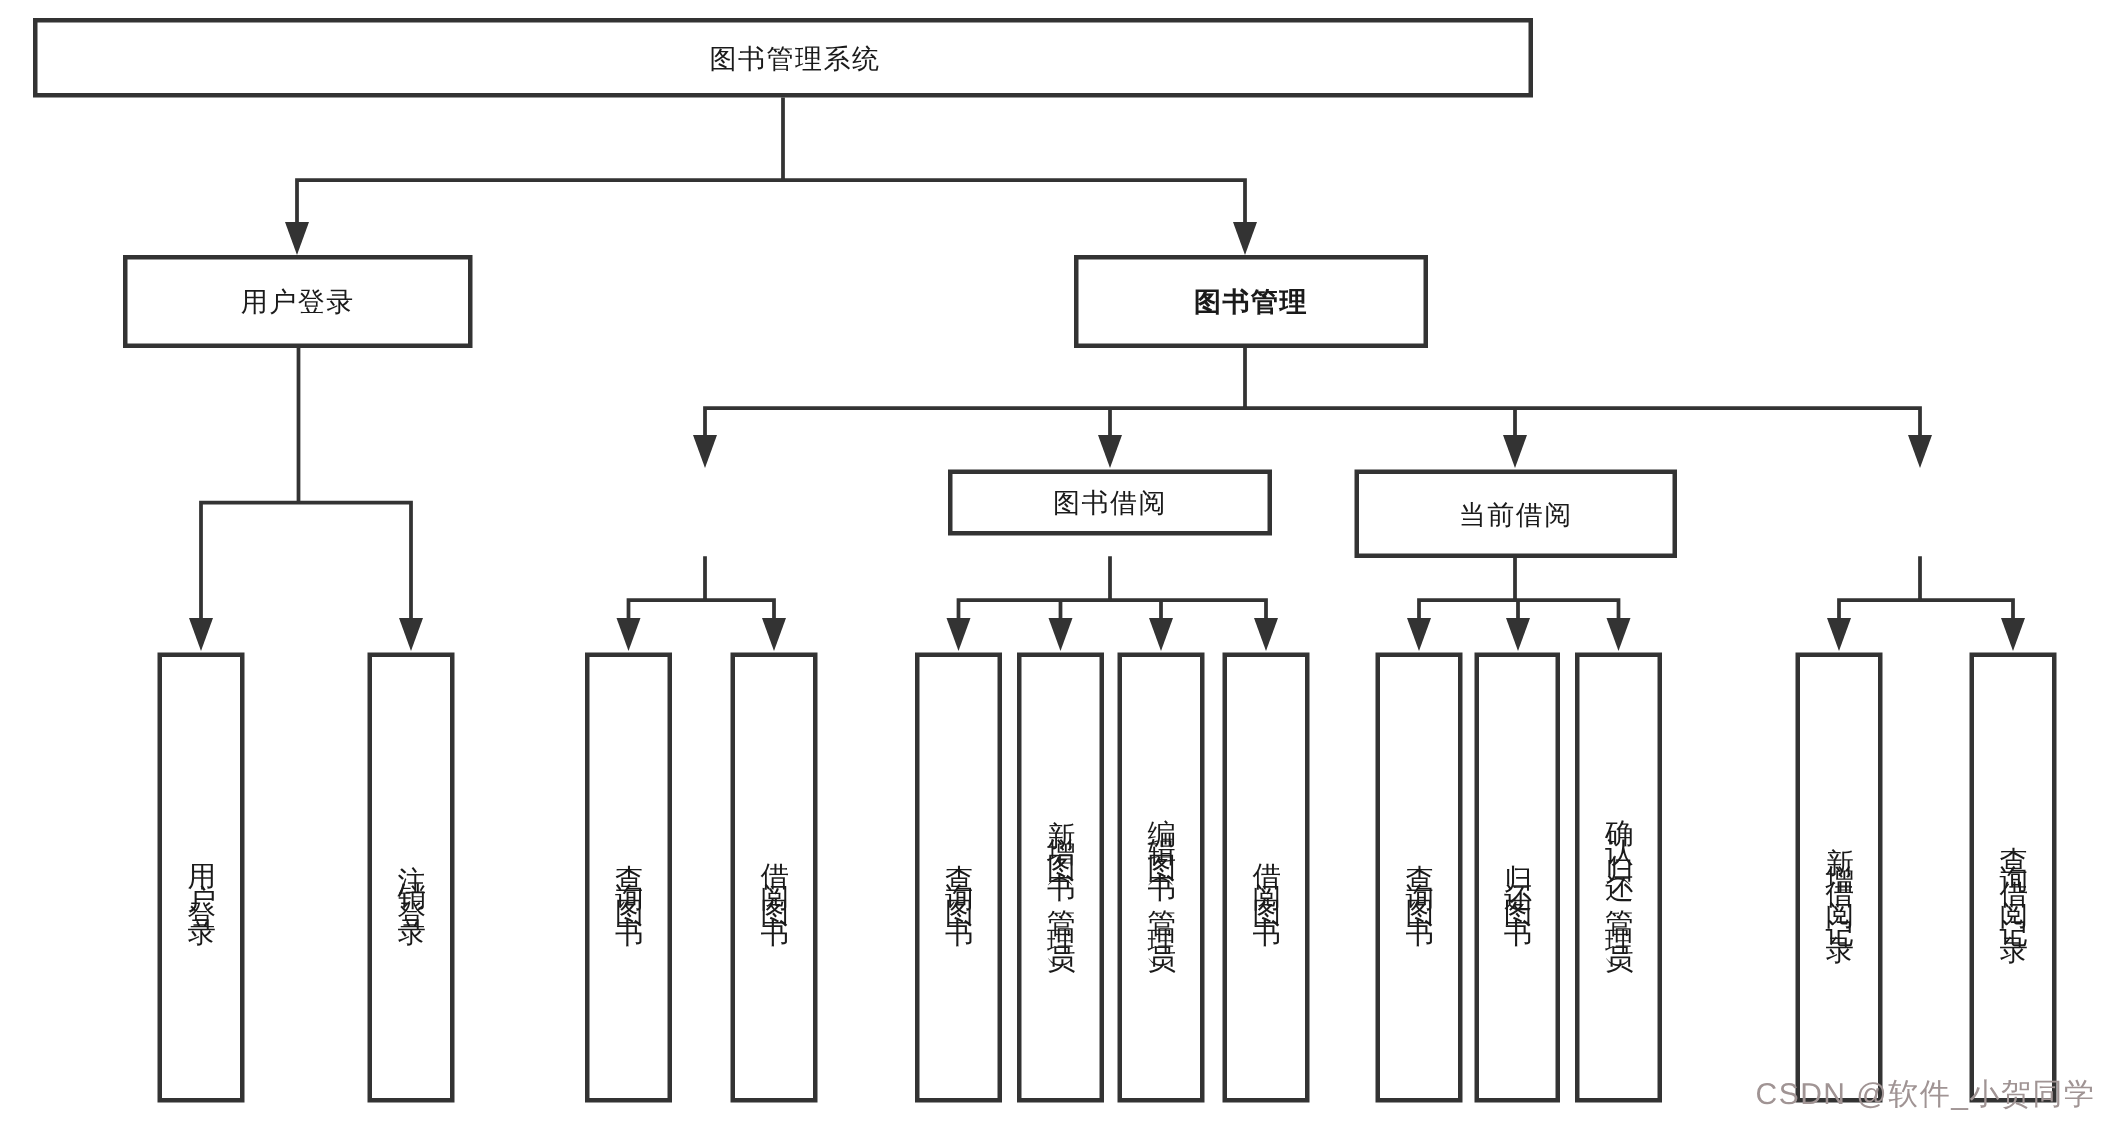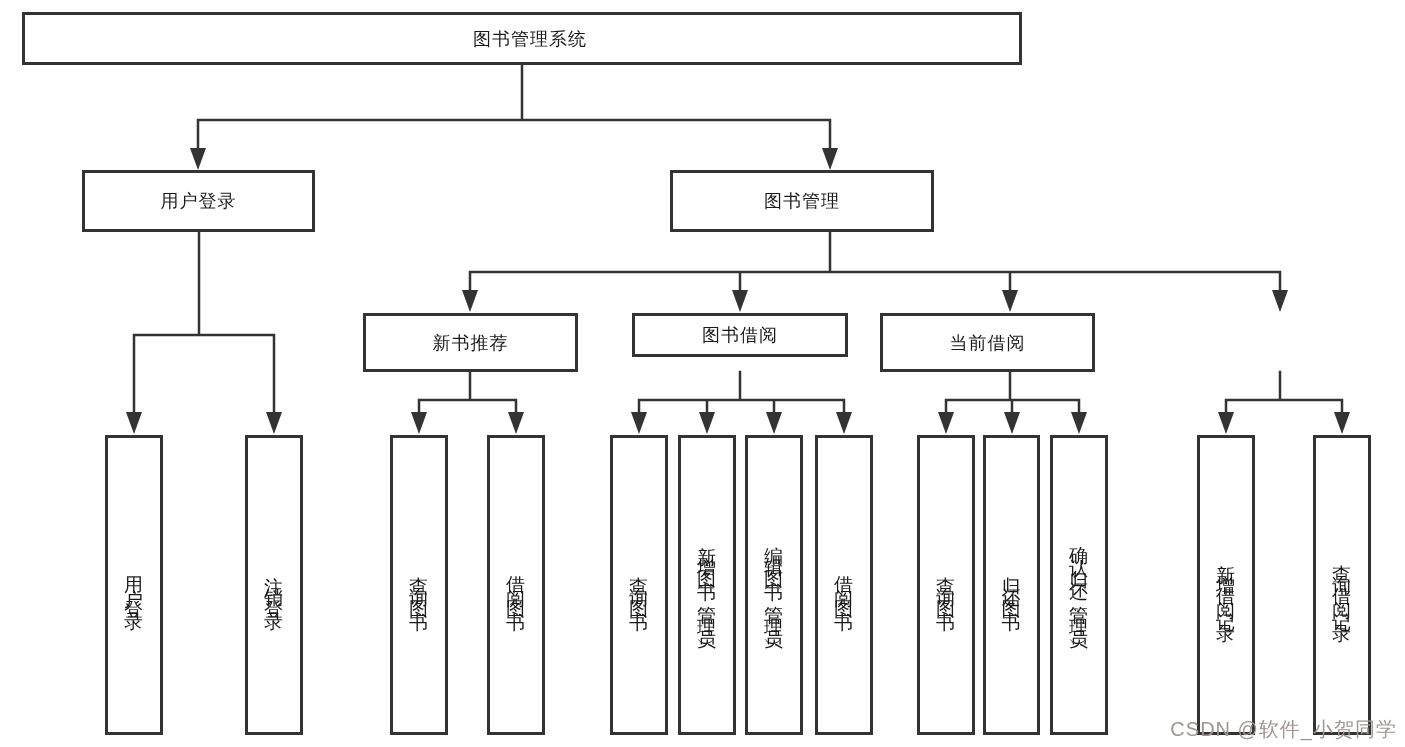--- a/index.html
+++ b/index.html
@@ -104,25 +104,24 @@
       <polygon points="1071,412 1087,412 1079,434"></polygon>
 
       <polygon points="1218,412 1234,412 1226,434"></polygon>
       <polygon points="1334,412 1350,412 1342,434"></polygon>
     </g>
   </svg>
 
   <div class="node hbox" style="left:22px; top:12px; width:1000px; height:53px;padding-left:16px;">图书管理系统</div>
 
   <div class="node hbox" style="left:82px; top:170px; width:233px; height:62px;">用户登录</div>
-  <div class="node hbox" style="left:670px; top:170px; width:264px; height:62px;">图书管理</div>
+  <div class="node hbox" style="left:716px; top:170px; width:236px; height:62px;font-weight:bold;">图书管理</div>
 
-  <div class="node hbox" style="left:363px; top:313px; width:215px; height:59px;">新书推荐</div>
   <div class="node hbox" style="left:632px; top:313px; width:216px; height:44px;">图书借阅</div>
-  <div class="node hbox" style="left:880px; top:313px; width:215px; height:59px;font-family:Liberation Serif, serif;">当前借阅</div>
+  <div class="node hbox" style="left:903px; top:313px; width:215px; height:59px;font-family:Liberation Serif, serif;">当前借阅</div>
 
   <div class="node vbox" style="left:105px; top:435px; width:58px; height:300px;">用户登录</div>
   <div class="node vbox" style="left:245px; top:435px; width:58px; height:300px;">注销登录</div>
 
   <div class="node vbox" style="left:390px; top:435px; width:58px; height:300px;">查询图书</div>
   <div class="node vbox" style="left:487px; top:435px; width:58px; height:300px;">借阅图书</div>
 
   <div class="node vbox" style="left:610px; top:435px; width:58px; height:300px;">查询图书</div>
   <div class="node vbox" style="left:678px; top:435px; width:58px; height:300px;">新增图书（管理员）</div>
   <div class="node vbox" style="left:745px; top:435px; width:58px; height:300px;">编辑图书（管理员）</div>

